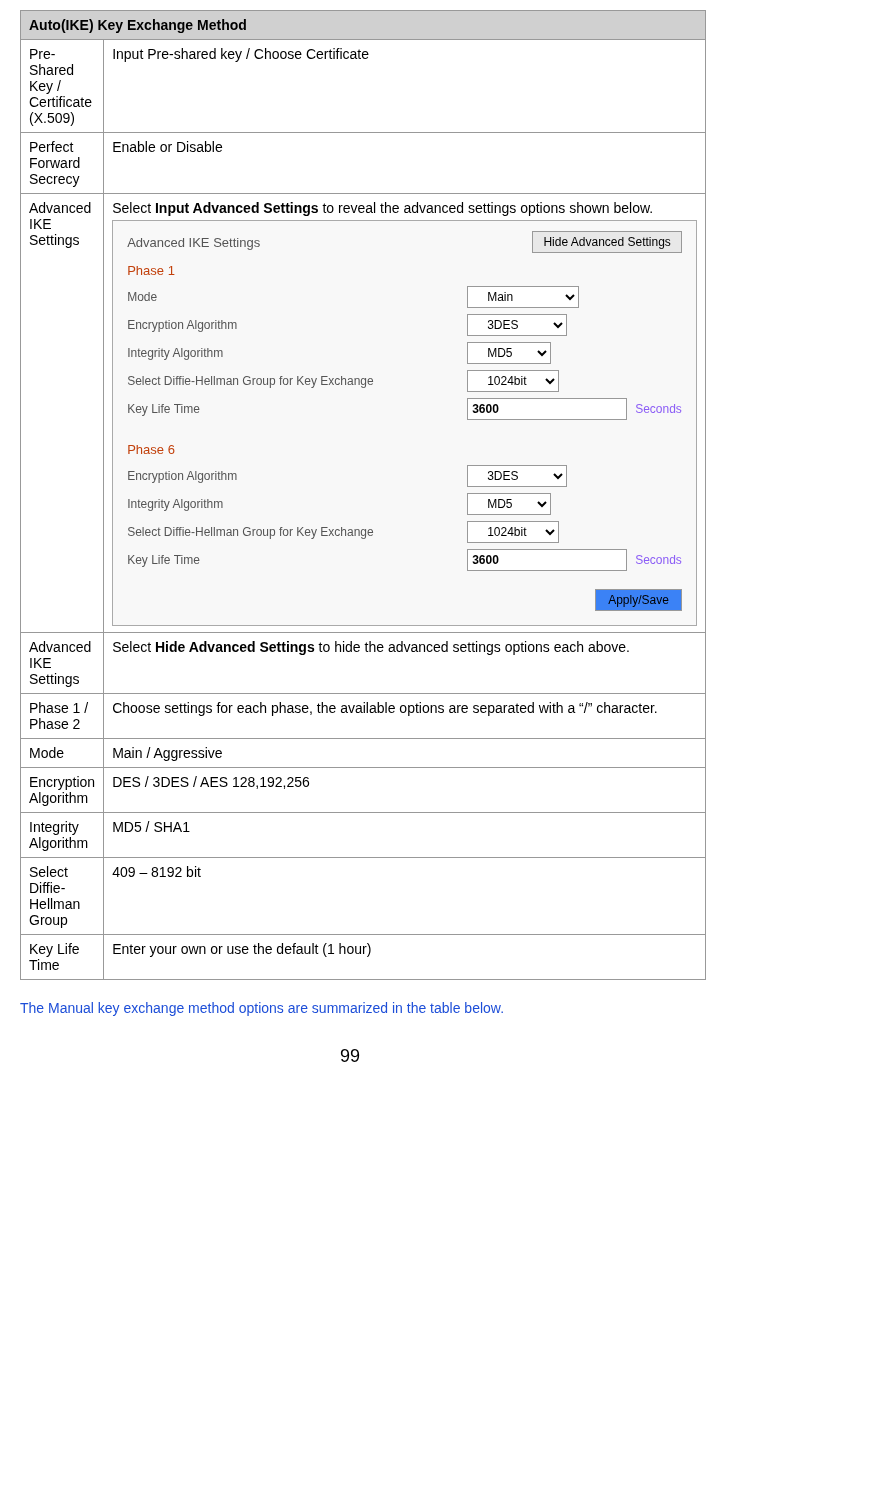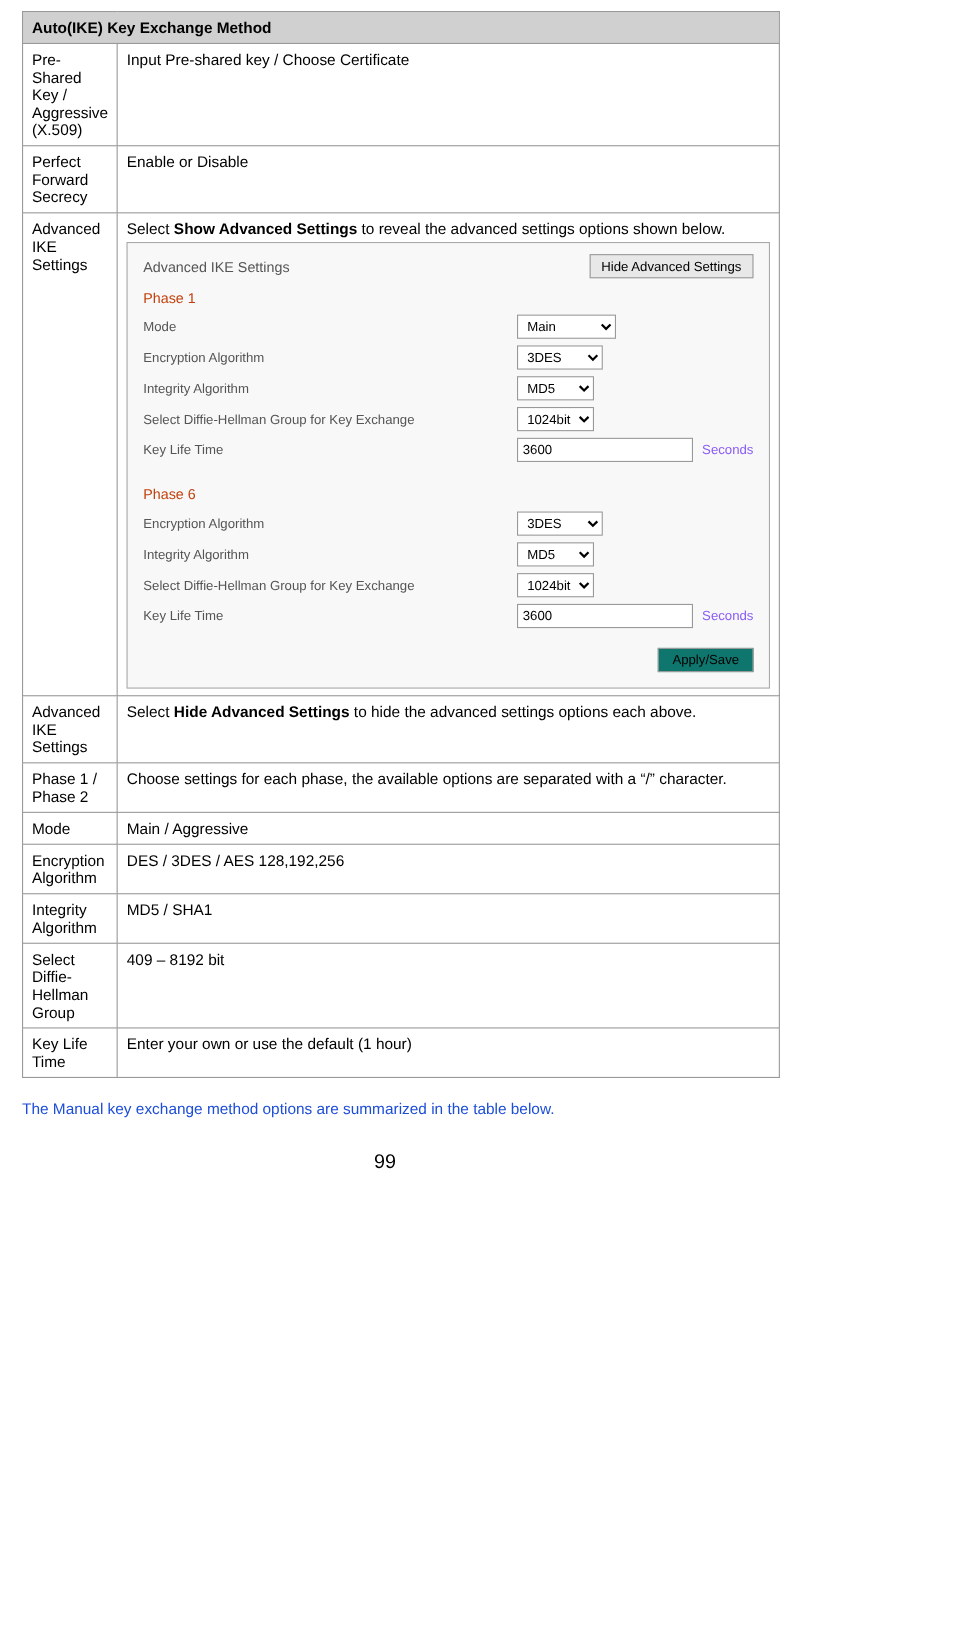--- a/index.html
+++ b/index.html
@@ -94,43 +94,44 @@
 
     .ike-row-label {
       width: 340px;
       font-size: 12px;
       color: #555;
     }
 
     .ike-select {
       border: 1px solid #999;
       background: #fff;
-      padding: 2px 4px;
+      padding: 2px 15px;
       font-size: 12px;
       height: 22px;
       min-width: 70px;
     }
 
     .ike-input {
       border: 1px solid #999;
       background: #fff;
       padding: 2px 4px;
       font-size: 12px;
       height: 22px;
       width: 160px;
+      font-weight: bold;
     }
 
     .seconds-label {
       font-size: 12px;
       color: #8b5cf6;
       margin-left: 8px;
     }
 
     .apply-save-btn {
-      background: #0f766e;
+      background: #3b82f6;
       border: 1px solid #999;
       padding: 3px 12px;
       font-size: 12px;
       cursor: pointer;
       color: #000;
       margin-top: 6px;
       float: right;
     }
 
     .apply-row {
@@ -164,33 +165,33 @@
 <div class="page-wrapper">
 
   <table class="main-table">
 
     <tbody>
         <tr>
       <th class="col-left" colspan="2">Auto(IKE) Key Exchange Method</th>
     </tr>
 
     <tr>
-      <td class="col-left">Pre-Shared Key / Aggressive (X.509)</td>
+      <td class="col-left">Pre-Shared Key / Certificate (X.509)</td>
       <td class="col-right">Input Pre-shared key / Choose Certificate</td>
     </tr>
 
     <tr>
       <td class="col-left">Perfect Forward Secrecy</td>
       <td class="col-right">Enable or Disable</td>
     </tr>
 
     <tr>
       <td class="col-left">Advanced IKE Settings</td>
       <td class="col-right">
-        <span>Select </span><span class="bold">Show Advanced Settings</span><span> to reveal the advanced settings options shown below.</span>
+        <span>Select </span><span class="bold">Input Advanced Settings</span><span> to reveal the advanced settings options shown below.</span>
 
         
         <div class="ike-panel">
           <div class="ike-panel-header">
             <span class="ike-panel-title">Advanced IKE Settings</span>
             <button class="hide-btn">Hide Advanced Settings</button>
           </div>
 
           <div class="phase-section">
             <div class="phase-label">Phase 1</div>

